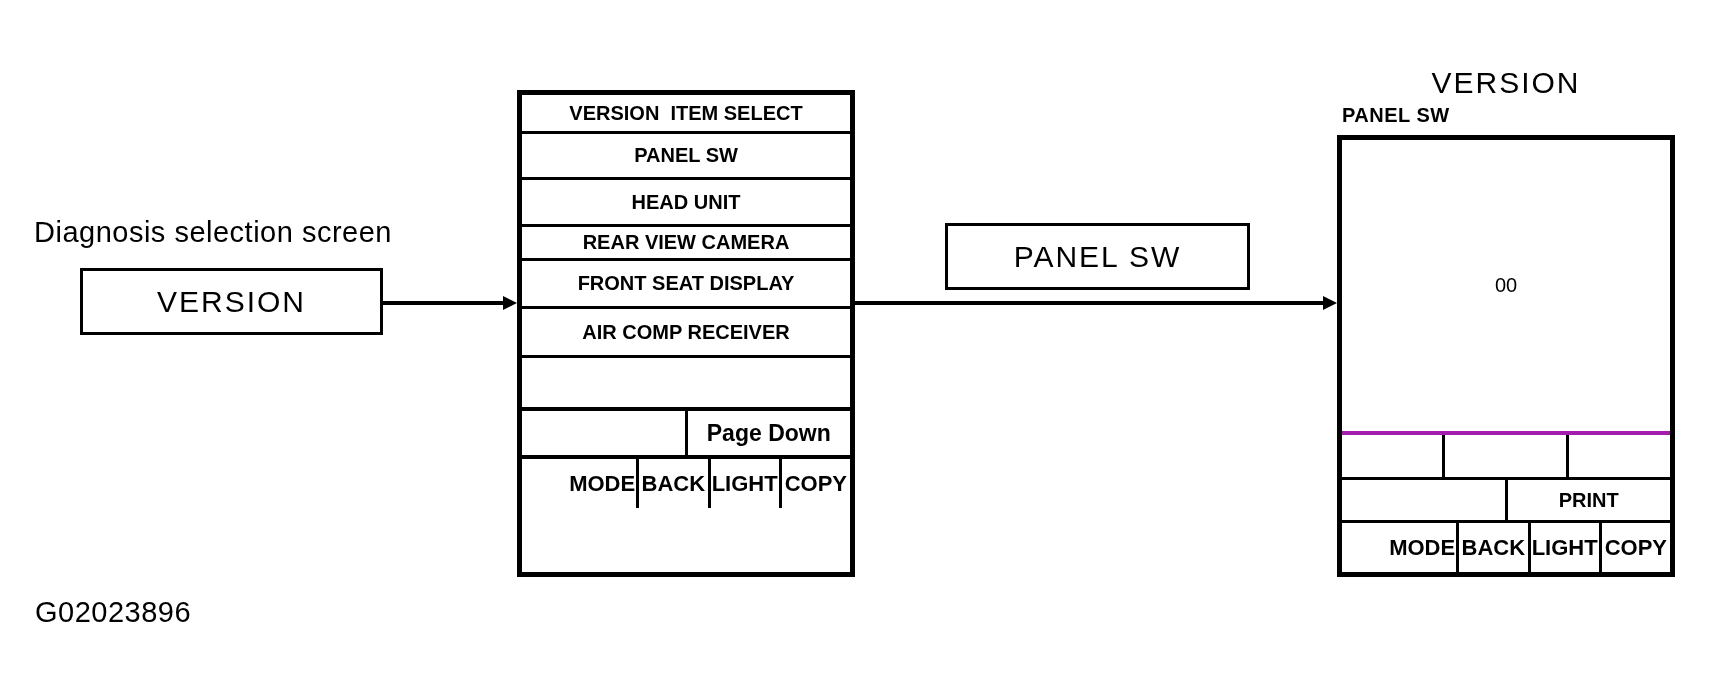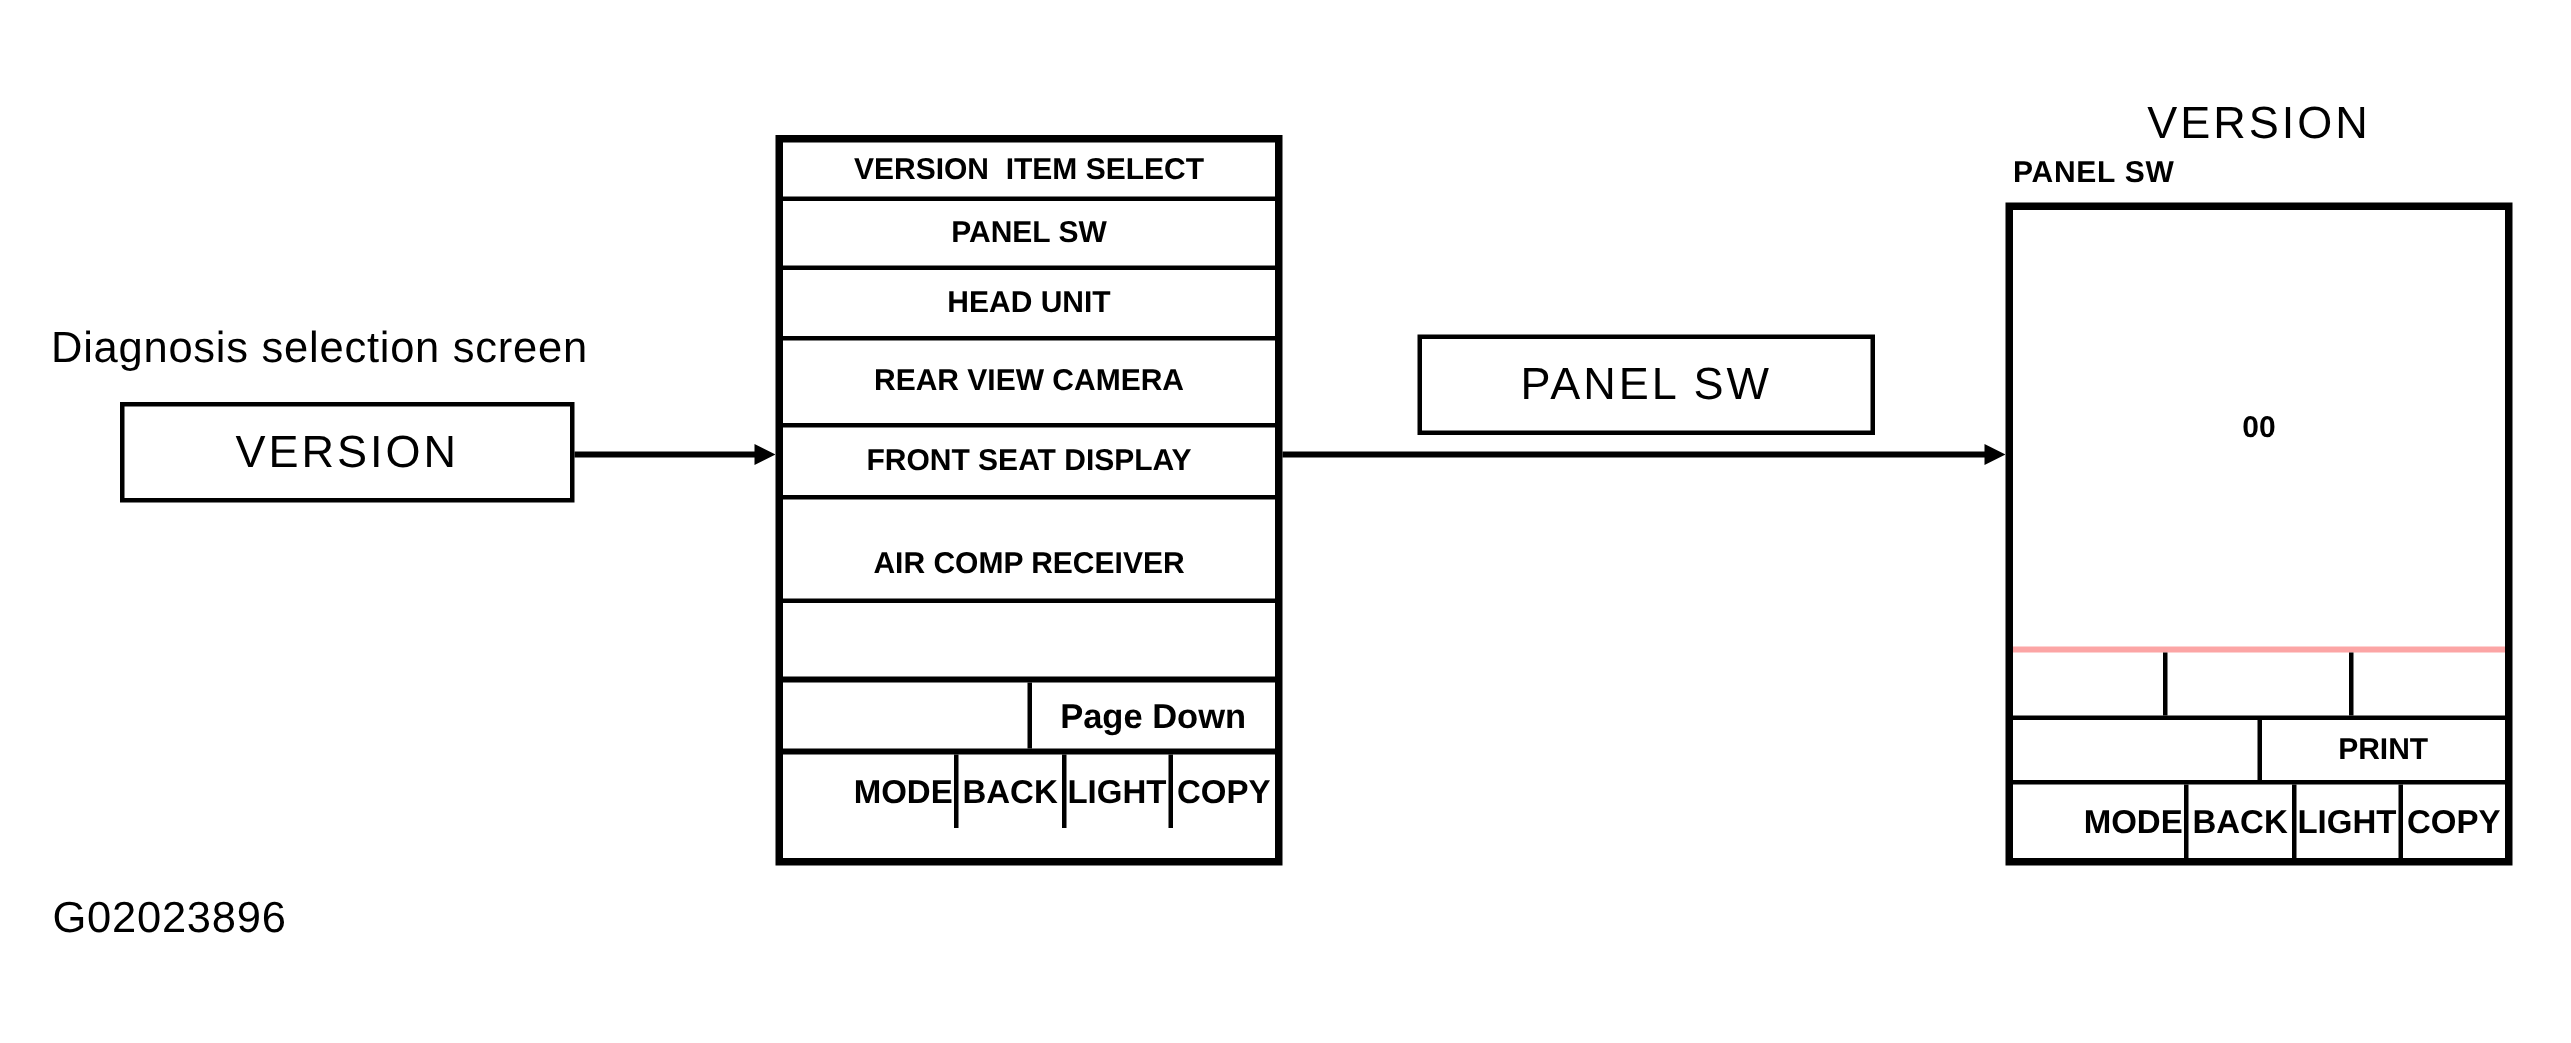--- a/index.html
+++ b/index.html
@@ -69,23 +69,23 @@
     left: 1337px; top: 66px; width: 338px;
     text-align: center;
     font-size: 30px; letter-spacing: 2px;
   }
   .result-sub {
     left: 1342px; top: 104px;
     font-size: 20px; font-weight: bold; letter-spacing: 0.5px;
   }
   .main-display {
     box-sizing: border-box;
-    border-bottom: 4px solid #fca5a5;
+    border-bottom: 4px solid #a21caf;
     display: flex; align-items: center; justify-content: center;
-    font-weight: bold; font-size: 20px;
+    font-weight: normal; font-size: 20px;
     flex: none;
   }
 </style>
 </head>
 <body>
 
 <div class="canvas">
 
   <div class="abs caption">Diagnosis selection screen</div>
   <div class="abs figure-id">G02023896</div>
@@ -94,23 +94,23 @@
     <span>VERSION</span>
   </div>
 
   <div class="abs hline" style="left:383px; top:301px; width:123px;"></div>
   <div class="abs arrowhead" style="left:503px; top:296px;"></div>
 
   <div class="abs screen menu-screen">
     <div class="row pre" style="height:39px;">VERSION  ITEM SELECT</div>
     <div class="row" style="height:46px;">PANEL SW</div>
     <div class="row" style="height:47px;">HEAD UNIT</div>
-    <div class="row" style="height:58px;">REAR VIEW CAMERA</div>
+    <div class="row" style="height:34px;">REAR VIEW CAMERA</div>
     <div class="row" style="height:48px;">FRONT SEAT DISPLAY</div>
-    <div class="row" style="height:49px;margin-top:20px;">AIR COMP RECEIVER</div>
+    <div class="row" style="height:49px;">AIR COMP RECEIVER</div>
     <div class="row thickb" style="height:53px;"></div>
     <div class="row thickb cells" style="height:48px;">
       <div class="cell" style="flex:1;"></div>
       <div class="cell last" style="flex:1; font-size:23px;">Page Down</div>
     </div>
     <div class="row last cells" style="height:49px;">
       <div class="cell btn-font" style="flex:1;">MODE</div>
       <div class="cell btn-font" style="flex:1;">BACK</div>
       <div class="cell btn-font" style="flex:1;">LIGHT</div>
       <div class="cell btn-font last" style="flex:1;">COPY</div>

